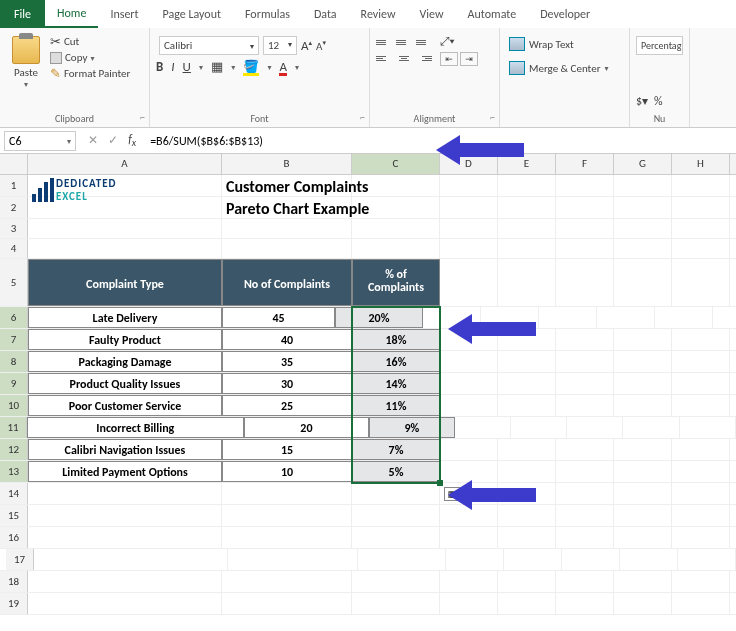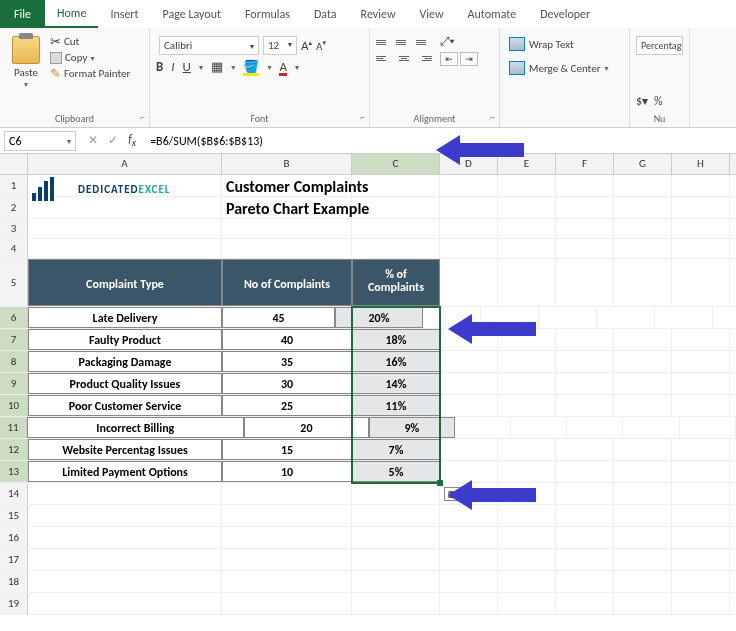--- a/index.html
+++ b/index.html
@@ -262,21 +262,21 @@
   <div class="row" style="height:22px">
     <div class="row-h" style="line-height:22px">1</div>
     <div class="cell col-A" style="width:194px;overflow:visible;position:relative">
       <div class="logo" style="position:absolute;top:2px;left:4px">
         <div class="logo-bars">
           <span style="height:8px"></span>
             <span style="height:14px"></span>
             <span style="height:20px"></span>
             <span style="height:24px"></span>
         </div>
-        <div style="display:flex;flex-direction:row;margin-left:22px">
+        <div style="display:flex;flex-direction:column;margin-left:0">
           <span class="logo-text1">DEDICATED</span>
           <span class="logo-text2">EXCEL</span>
         </div>
       </div>
     </div>
     <div class="cell col-B title-text" style="width:130px;overflow:visible;white-space:nowrap">Customer Complaints</div>
     <div class="cell col-C" style="width:88px"></div>
     <div class="cell col-D" style="width:58px"></div>
     <div class="cell col-E" style="width:58px"></div>
     <div class="cell col-F" style="width:58px"></div>
@@ -393,21 +393,21 @@
     <div class="tbl-cell" style="width:130px">20</div>
     <div class="tbl-cell pct" style="width:88px">9%</div>
     <div class="cell" style="width:58px"></div>
     <div class="cell" style="width:58px"></div>
     <div class="cell" style="width:58px"></div>
     <div class="cell" style="width:58px"></div>
     <div class="cell" style="width:58px"></div>
       </div>
       <div class="row" style="height: 22px;">
     <div class="row-h sel" style="line-height:22px">12</div>
-    <div class="tbl-cell" style="width:194px">Website Percentag Issues</div>
+    <div class="tbl-cell" style="width:194px">Calibri Navigation Issues</div>
     <div class="tbl-cell" style="width:130px">15</div>
     <div class="tbl-cell pct" style="width:88px">7%</div>
     <div class="cell" style="width:58px"></div>
     <div class="cell" style="width:58px"></div>
     <div class="cell" style="width:58px"></div>
     <div class="cell" style="width:58px"></div>
     <div class="cell" style="width:58px"></div>
       </div>
       <div class="row" style="height: 22px;">
     <div class="row-h sel" style="line-height:22px">13</div>
@@ -449,21 +449,21 @@
         <div class="row-h" style="line-height:22px">16</div>
   <div class="cell" style="width:194px"></div>
   <div class="cell" style="width:130px"></div>
   <div class="cell" style="width:88px"></div>
   <div class="cell" style="width:58px"></div>
   <div class="cell" style="width:58px"></div>
   <div class="cell" style="width:58px"></div>
   <div class="cell" style="width:58px"></div>
   <div class="cell" style="width:58px"></div>
       </div>
-      <div class="row" style="height: 22px;">
+      <div class="row" style="height: 22px; justify-content: flex-end;">
         <div class="row-h" style="line-height:22px">17</div>
   <div class="cell" style="width:194px"></div>
   <div class="cell" style="width:130px"></div>
   <div class="cell" style="width:88px"></div>
   <div class="cell" style="width:58px"></div>
   <div class="cell" style="width:58px"></div>
   <div class="cell" style="width:58px"></div>
   <div class="cell" style="width:58px"></div>
   <div class="cell" style="width:58px"></div>
       </div>

